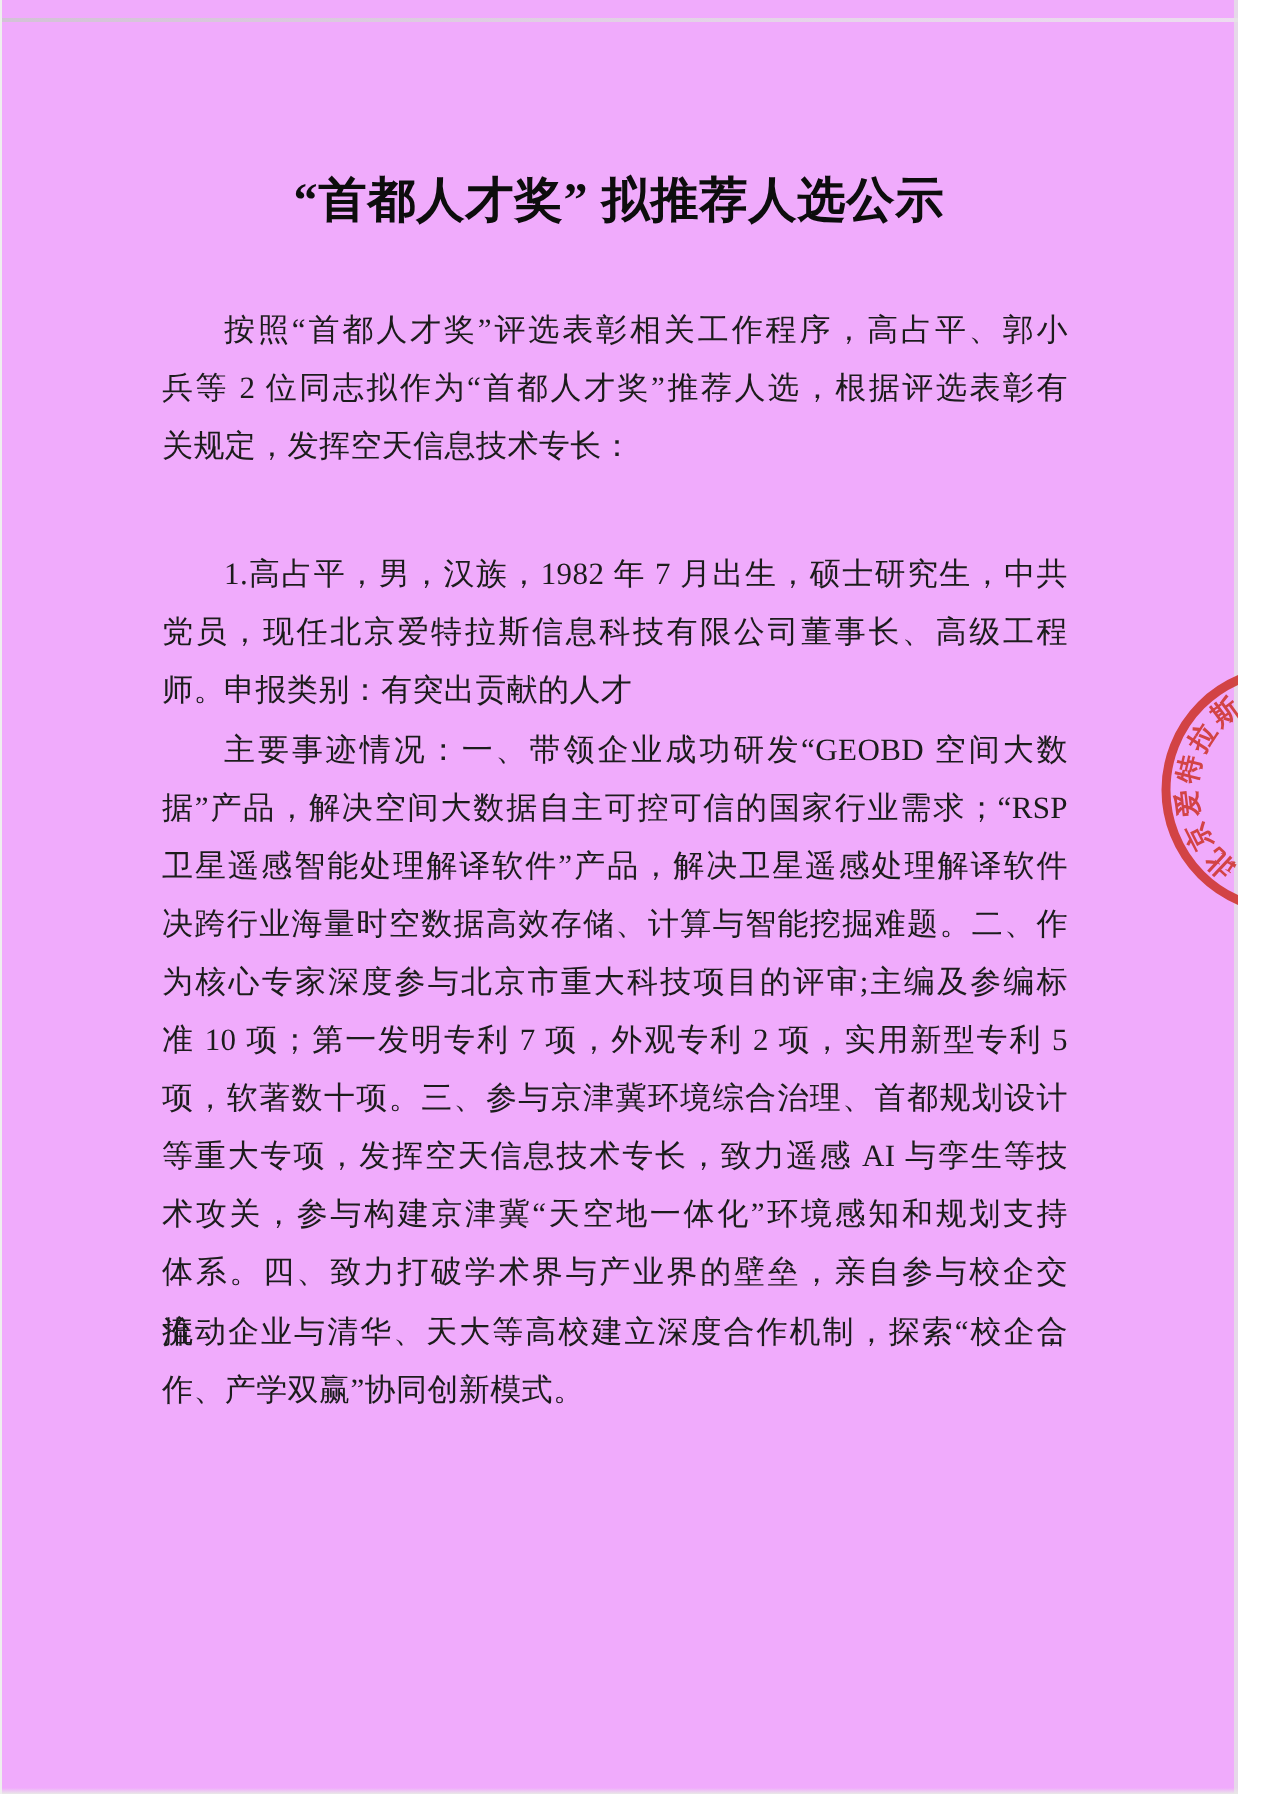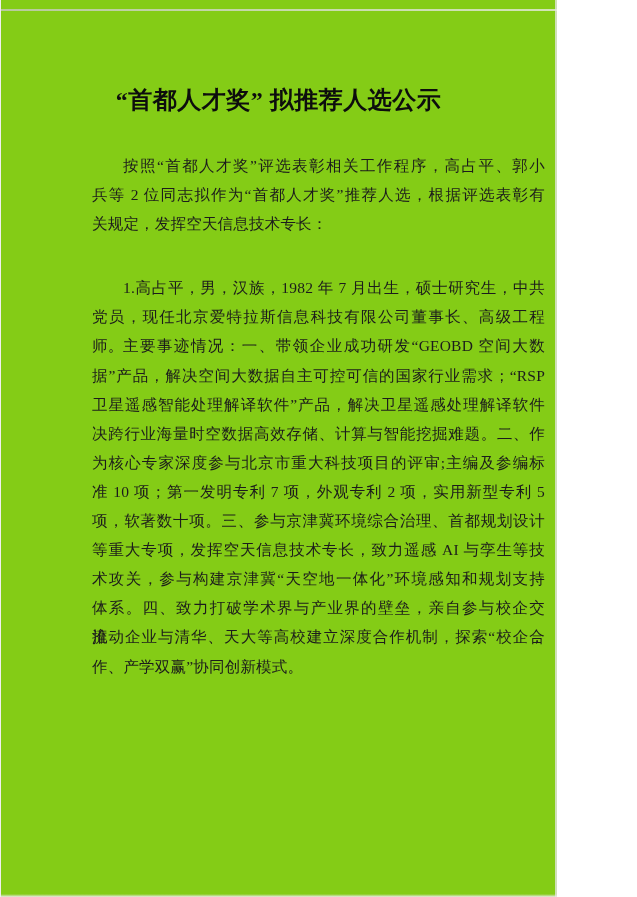--- a/index.html
+++ b/index.html
@@ -1,20 +1,20 @@
 <!DOCTYPE html>
 <html><head>
 <meta charset="utf-8">
 <style>
   html, body { margin: 0; padding: 0; background: #ffffff; }
   .page {
     position: relative;
-    width: 557px;
+    width: 619px;
     height: 897px;
-    background: #84cc16;
+    background: #f0abfc;
     overflow: hidden;
     font-family: "Liberation Serif", "DejaVu Serif", serif;
   }
   
   .artifact-top {
     position: absolute; top: 9px; left: 0; width: 100%; height: 2px;
     background: linear-gradient(to right, #c9c9c9, #dfdfdf 55%, #ececec);
     opacity: .75;
   }
   .artifact-right {
@@ -34,21 +34,21 @@
     top: 84px; left: 0; right: 0;
     text-align: center;
     font-size: 24px;
     font-weight: 700;
     color: #0d0d0d;
     letter-spacing: 0.5px;
   }
   .doc-body {
     position: absolute;
     top: 151px;
-    left: 92px;
+    left: 81px;
     width: 453px;
     color: #1c1c1c;
     font-size: 15.5px;
   }
   .para { margin: 0; }
   .para.gap { margin-top: 35px; }
   .line {
     height: 29.1px;
     line-height: 29.1px;
     text-align: justify;
@@ -86,20 +86,23 @@
       <div class="para">
         <div class="line indent">按照“首都人才奖”评选表彰相关工作程序，高占平、郭小</div>
         <div class="line">兵等 2 位同志拟作为“首都人才奖”推荐人选，根据评选表彰有</div>
         <div class="line last">关规定，发挥空天信息技术专长：</div>
       </div>
       <div class="para gap">
         <div class="line indent">1.高占平，男，汉族，1982 年 7 月出生，硕士研究生，中共</div>
         <div class="line last">党员，现任北京爱特拉斯信息科技有限公司董事长、高级工程师。</div>
       </div>
       <div class="para">
+        <div class="line last indent">申报类别：有突出贡献的人才</div>
+      </div>
+      <div class="para">
         <div class="line indent">主要事迹情况：一、带领企业成功研发“GEOBD 空间大数</div>
         <div class="line">据”产品，解决空间大数据自主可控可信的国家行业需求；“RSP</div>
         <div class="line">卫星遥感智能处理解译软件”产品，解决卫星遥感处理解译软件</div>
         <div class="line">决跨行业海量时空数据高效存储、计算与智能挖掘难题。二、作</div>
         <div class="line">为核心专家深度参与北京市重大科技项目的评审;主编及参编标</div>
         <div class="line">准 10 项；第一发明专利 7 项，外观专利 2 项，实用新型专利 5</div>
         <div class="line">项，软著数十项。三、参与京津冀环境综合治理、首都规划设计</div>
         <div class="line">等重大专项，发挥空天信息技术专长，致力遥感 AI 与孪生等技</div>
         <div class="line">术攻关，参与构建京津冀“天空地一体化”环境感知和规划支持</div>
         <div class="line">体系。四、致力打破学术界与产业界的壁垒，亲自参与校企交流，</div>

